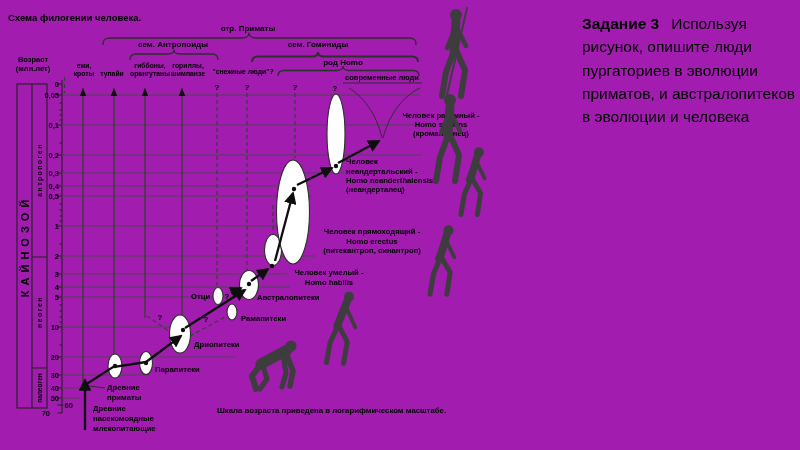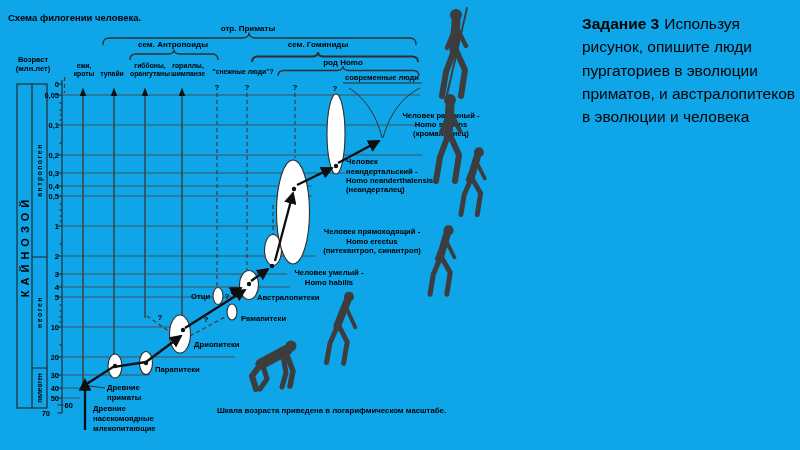--- a/index.html
+++ b/index.html
@@ -1,20 +1,20 @@
 <!DOCTYPE html>
 <html><head>
 <meta charset="utf-8">
 <style>
   html,body{margin:0;padding:0;background:#fff;}
-  .stage{position:relative;width:800px;height:450px;background:#0ea5e9;overflow:hidden;
+  .stage{position:relative;width:800px;height:450px;background:#a21caf;overflow:hidden;
          font-family:"Liberation Sans",sans-serif;}
   .task{position:absolute;left:582px;top:12px;width:214px;font-size:15.5px;
         line-height:1.5;color:#000;}
-  .task b{font-weight:bold;margin-right:5px;}
+  .task b{font-weight:bold;margin-right:12px;}
   svg text{font-family:"Liberation Sans",sans-serif;font-weight:bold;fill:#000;}
   .s68{font-size:6.8px}.s75{font-size:7.5px}.s77{font-size:7.7px}.s78{font-size:7.8px}
   .s8{font-size:8px}.s95{font-size:9.5px}.s11{font-size:11px}.s65{font-size:6.5px}
   .grid{stroke:#4a4a4a;stroke-width:0.9;fill:none}
   .frame{stroke:#222;stroke-width:1.1;fill:none}
   .vline{stroke:#3c3c3c;stroke-width:1.4;fill:none}
   .dashv{stroke:#3c3c3c;stroke-width:1.2;stroke-dasharray:4 3;fill:none}
   .ell{fill:#fff;stroke:#2e2e2e;stroke-width:1.1}
   .trunk{stroke:#0e0e0e;stroke-width:2.3;fill:none}
   .thin{stroke:#2e2e2e;stroke-width:1;fill:none}

